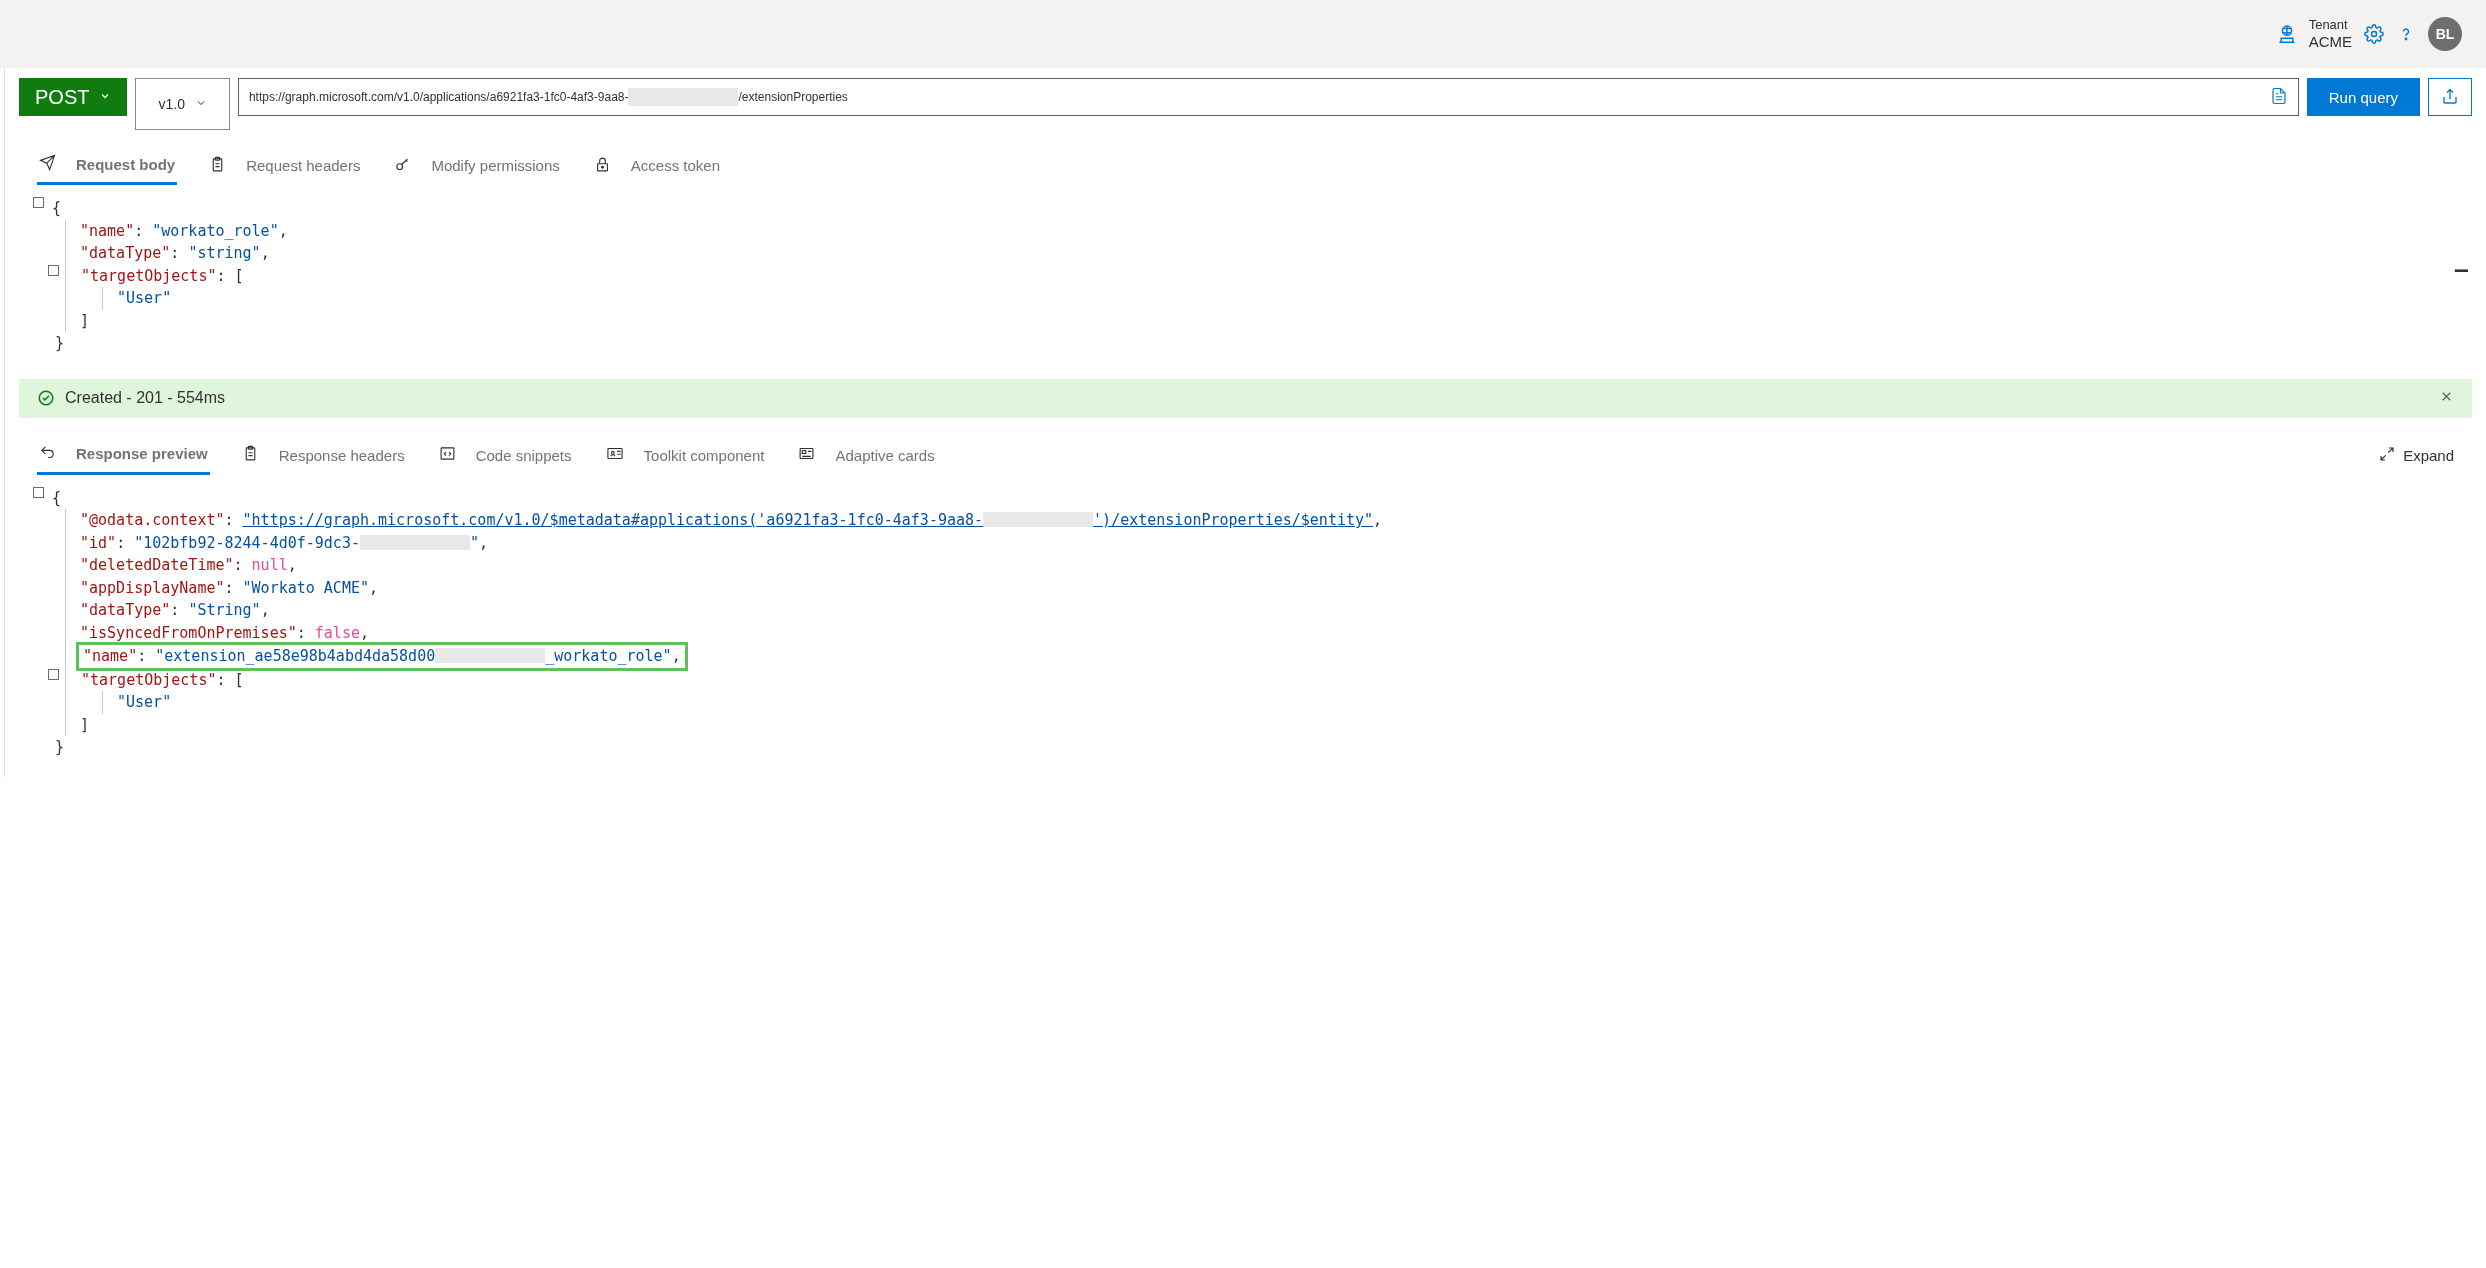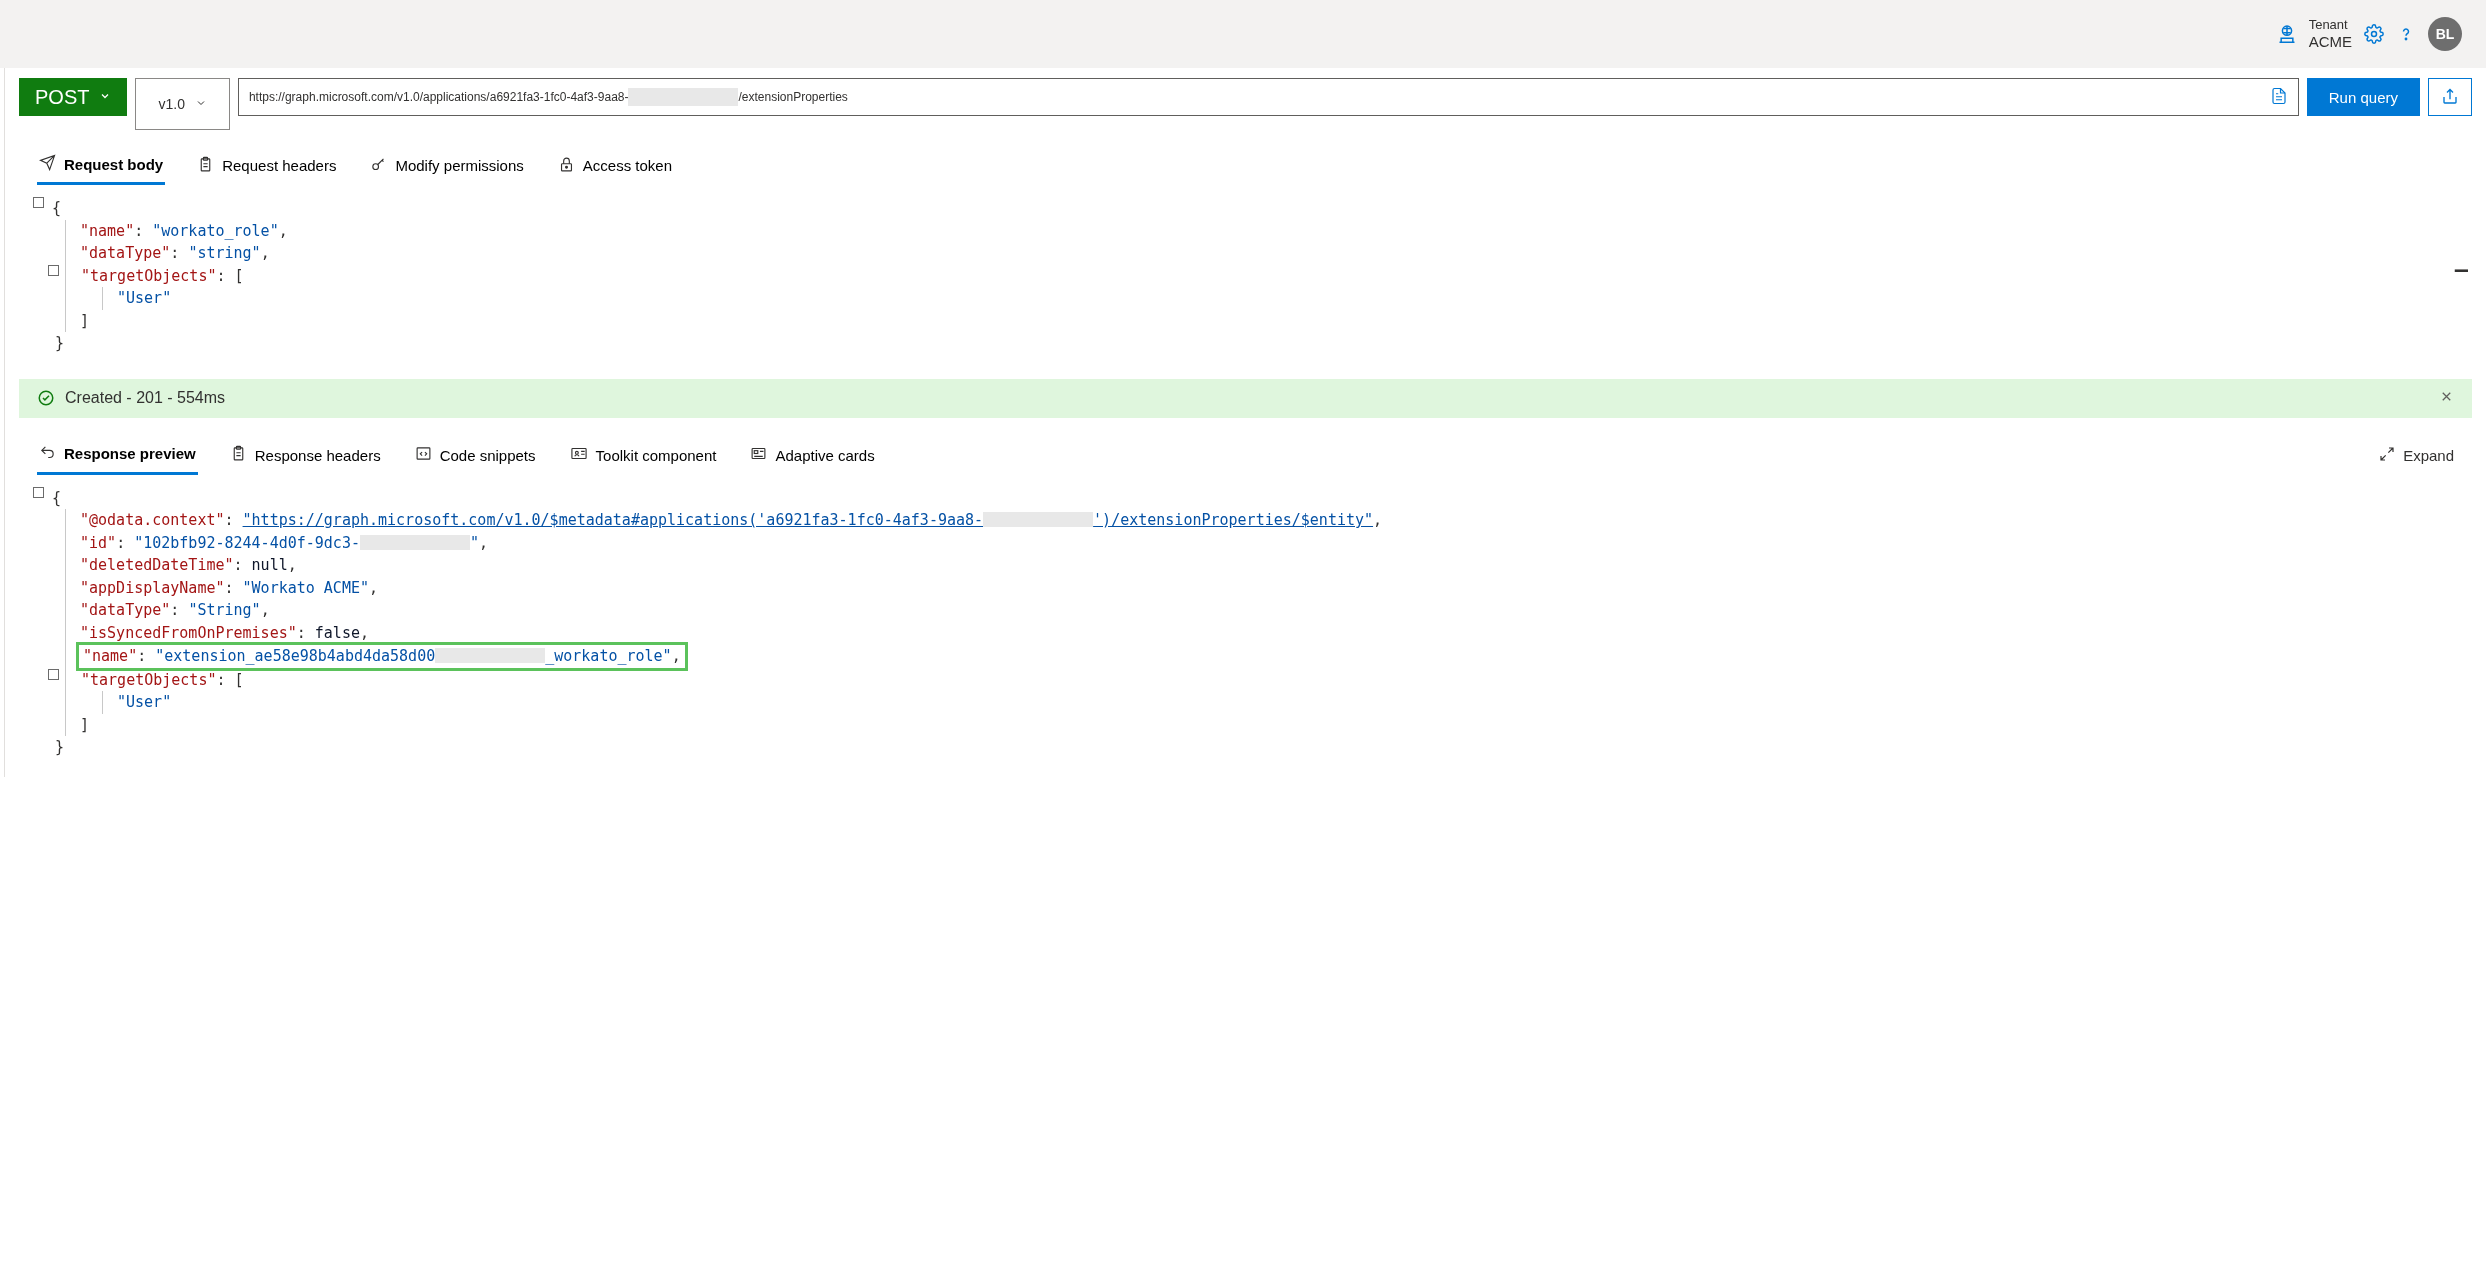--- a/index.html
+++ b/index.html
@@ -64,22 +64,22 @@
       border: 1px solid #0078d4; color: #0078d4; background: #fff;
       width: 44px; display: flex; align-items: center; justify-content: center;
       cursor: pointer; height: 38px;
     }
     
     .tabs {
       display: flex; gap: 30px; padding: 10px 32px 0 32px;
       border-bottom: none;
     }
     .tab {
-      display: flex; align-items: center; gap: 8px;
-      padding: 8px 2px; cursor: pointer; color: #000000;
+      display: flex; align-items: center; gap: 20px;
+      padding: 8px 2px; cursor: pointer; color: #737373;
       font-size: 15px;
     }
     .tab svg, .tab .ticon { color: #323130; }
     .tab.active { font-weight: 600; border-bottom: 3px solid #0078d4; }
     .tabs.response { justify-content: flex-start; }
     .expand-link {
       margin-left: auto; display: flex; align-items: center; gap: 8px;
       cursor: pointer; color: #323130; font-size: 15px;
     }
     
@@ -99,21 +99,21 @@
     .indent-bar {
       border-left: 1px solid #c8c8c8;
       margin-left: 32px; padding-left: 14px;
     }
     .indent-bar2 {
       border-left: 1px solid #c8c8c8;
       margin-left: 22px; padding-left: 14px;
     }
     .k-key { color: #a31515; }
     .k-str { color: #0451a5; }
-    .k-lit { color: #0f172a; }
+    .k-lit { color: #ec4899; }
     .k-link { color: #0451a5; text-decoration: underline; }
     .collapse-dash {
       position: absolute; right: 18px; top: 68px;
       font-size: 22px; color: #323130; cursor: pointer;
       font-weight: 600;
     }
     
     .status-bar {
       background: #dff6dd; color: #323130;
       display: flex; align-items: center; padding: 10px 18px;

